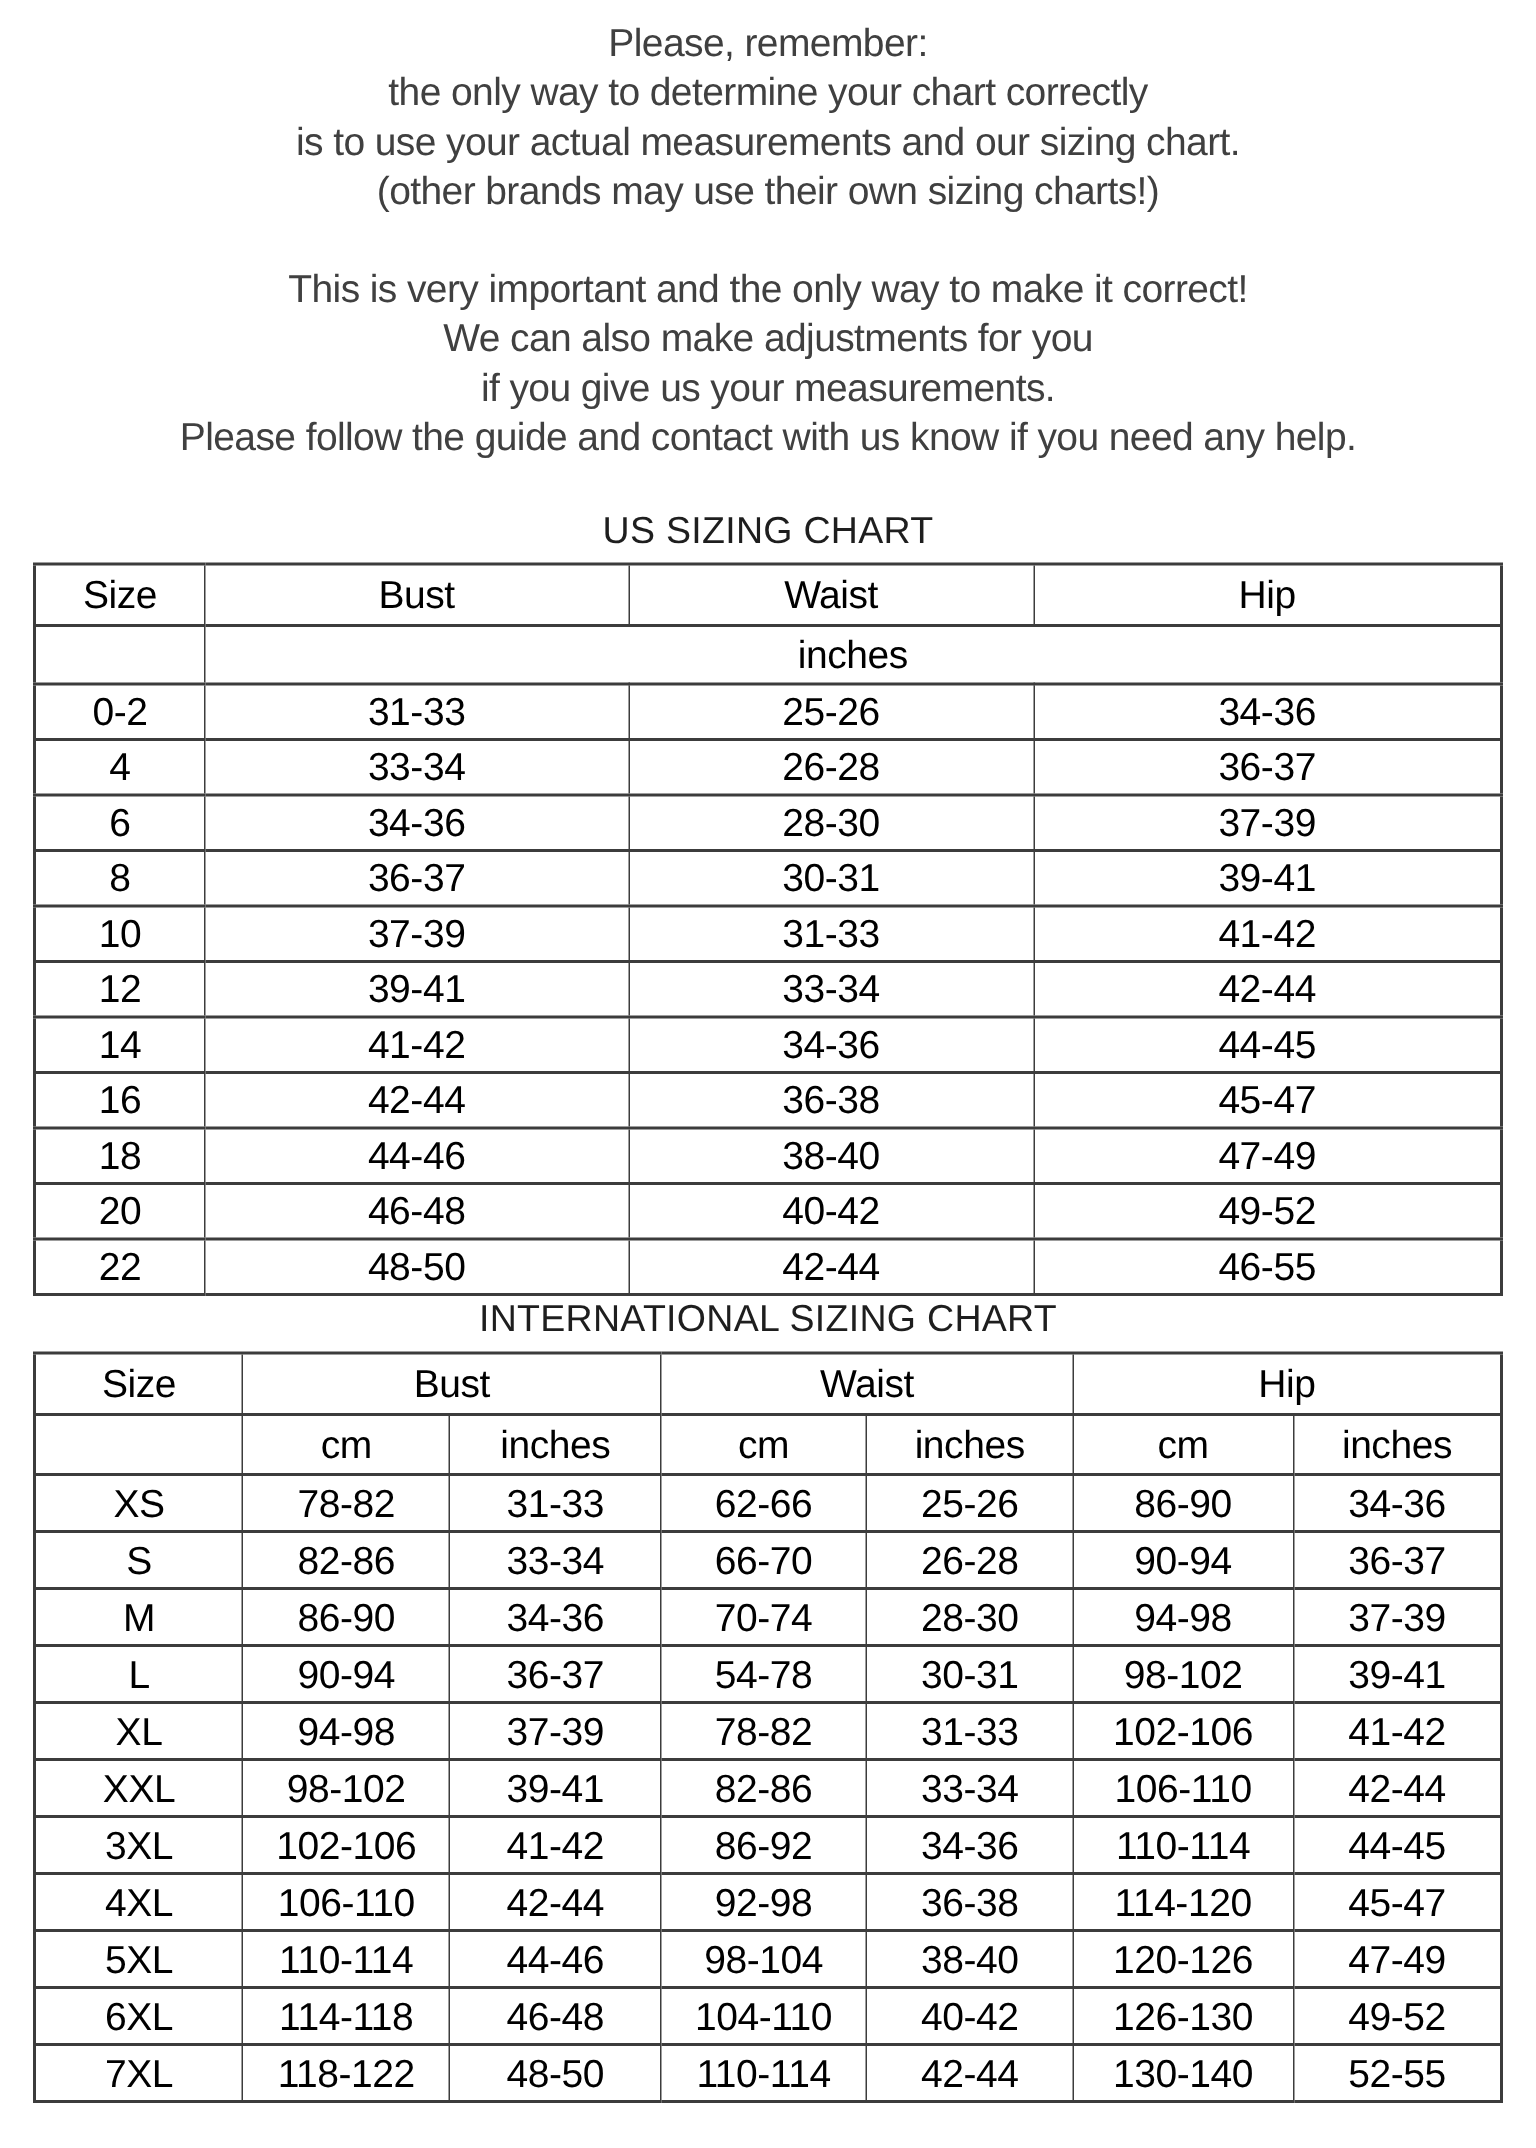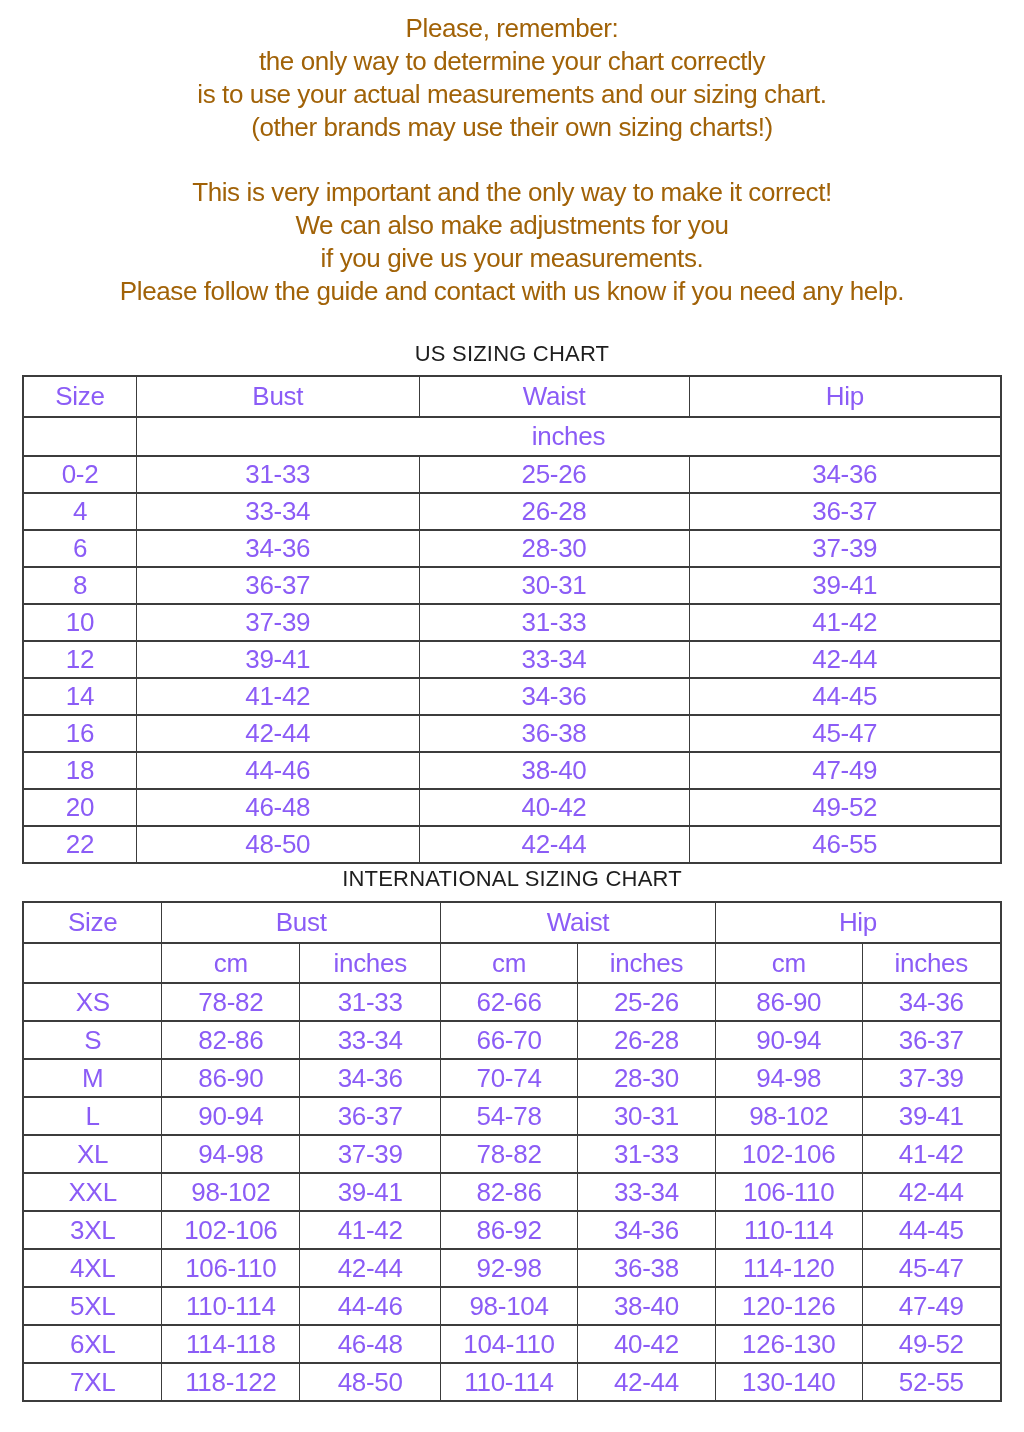--- a/index.html
+++ b/index.html
@@ -14,46 +14,46 @@
     overflow: hidden;
   }
   .page {
     box-sizing: border-box;
     width: 1024px;
     padding: 12px 22px 0 22px;
   }
   
   .intro {
     text-align: center;
-    color: #a16207;
+    color: #404040;
     font-size: 26px;
     line-height: 33px;
     font-weight: 300;
     letter-spacing: -0.4px;
   }
   .intro .para + .para {
     margin-top: 32px;
   }
   
   .chart-title {
     text-align: center;
     color: #1e1e1e;
-    font-size: 22px;
+    font-size: 25px;
     line-height: 30px;
     font-weight: 300;
     letter-spacing: 0.2px;
   }
   .chart-title.us   { margin-top: 31px; margin-bottom: 6px; }
   .chart-title.intl { margin-bottom: 7px; }
   
   table {
     width: 100%;
     border-collapse: collapse;
     table-layout: fixed;
-    color: #8b5cf6;
+    color: #000000;
     font-size: 26px;
     font-weight: 300;
     letter-spacing: -0.3px;
     border-radius: 24px;
   }
   th, td {
     border: solid #3c3c3c;
     border-width: 2px 1px;
     text-align: center;
     vertical-align: middle;

